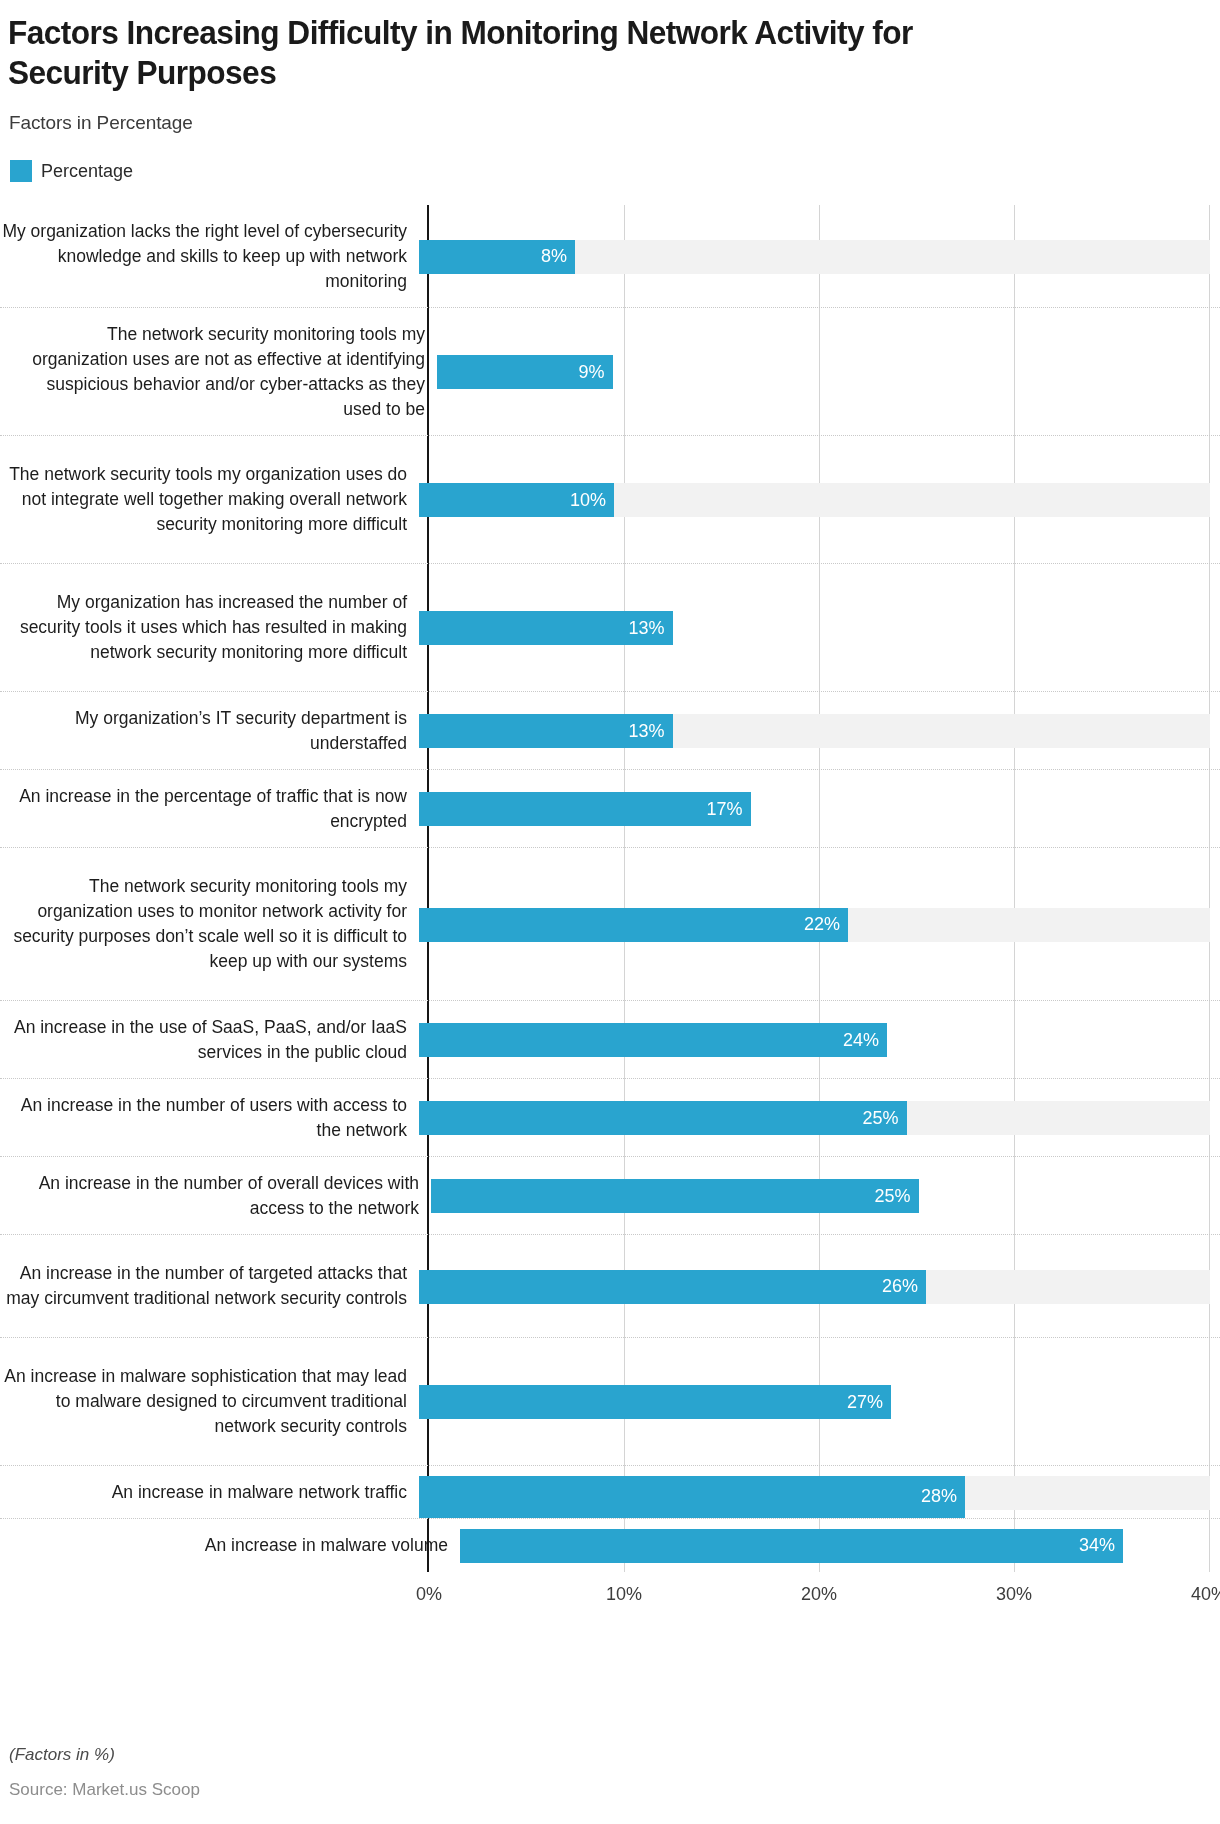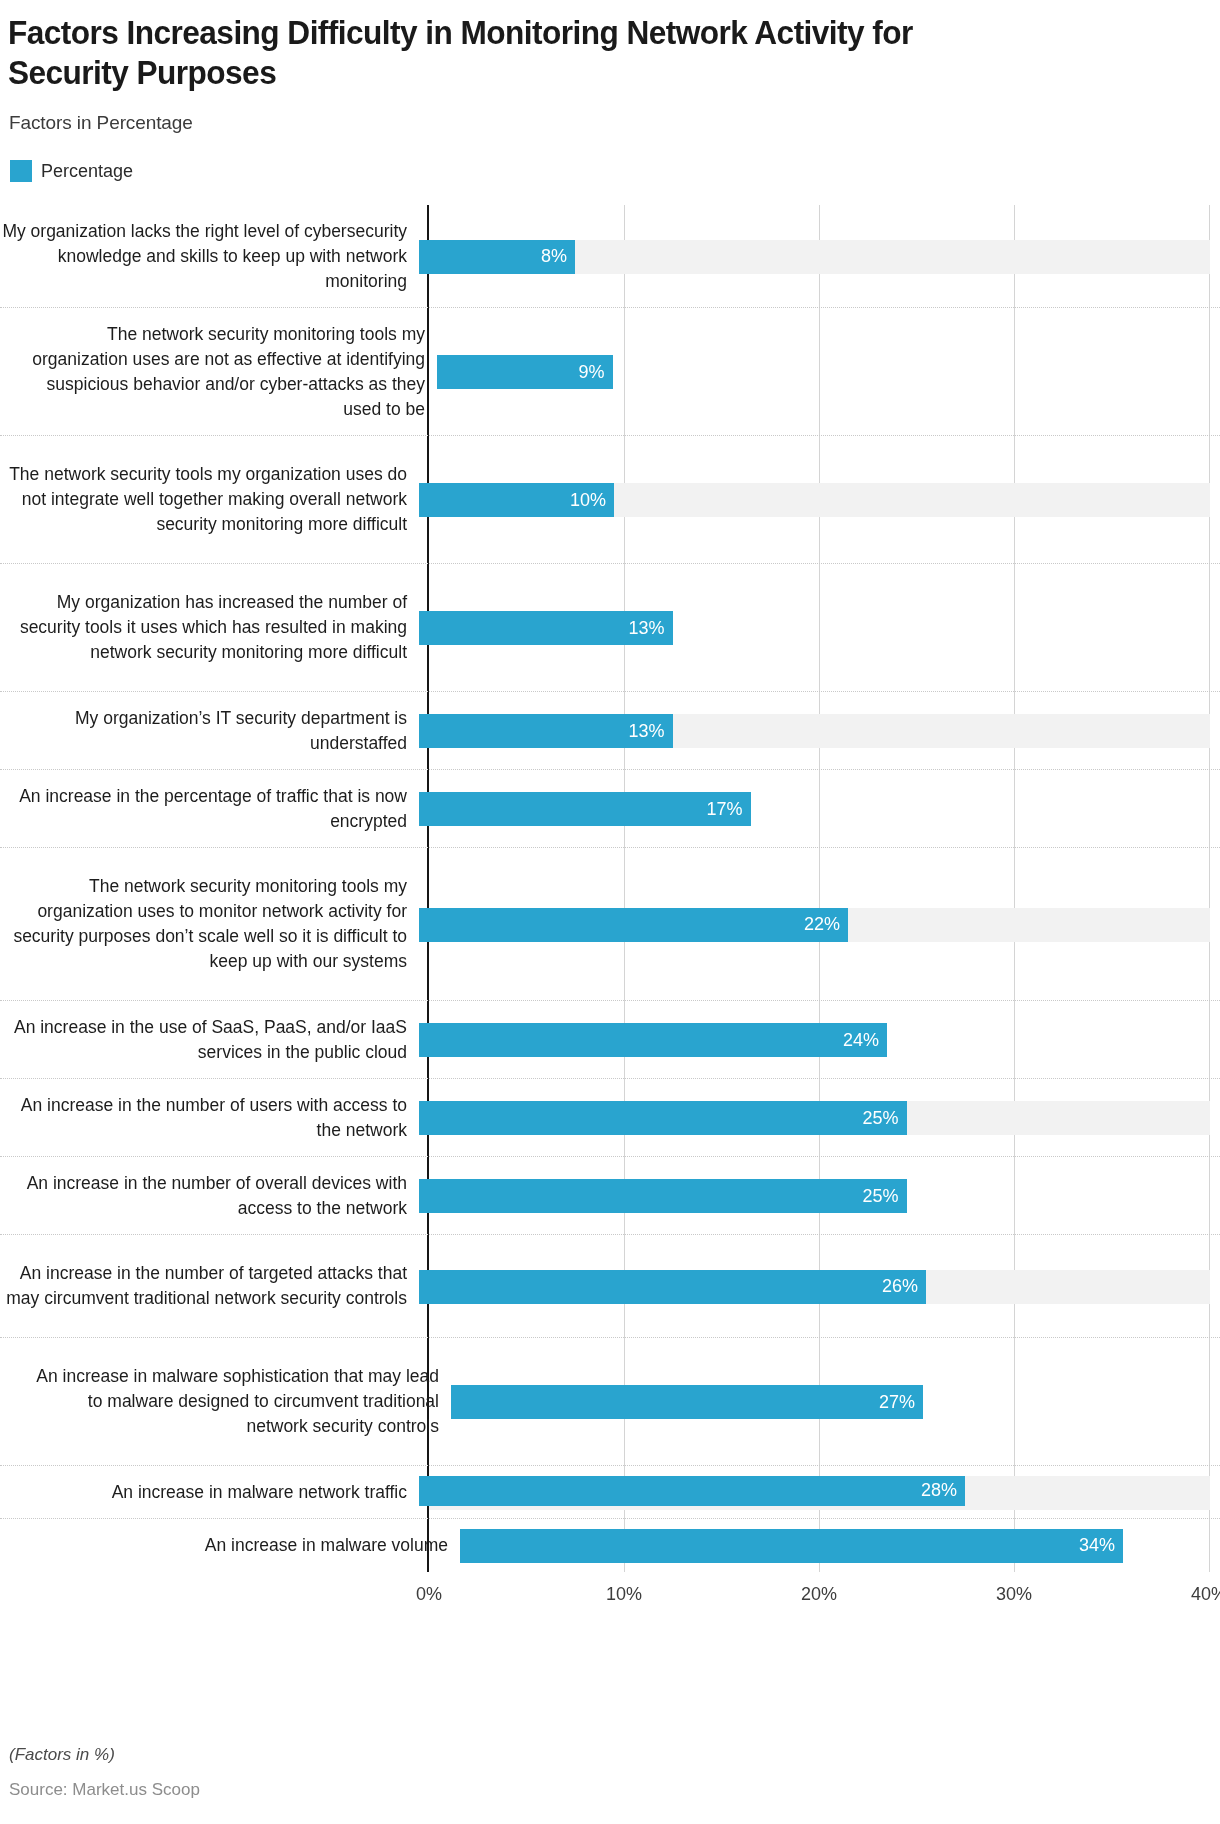--- a/index.html
+++ b/index.html
@@ -274,52 +274,52 @@
           </div>
           <div class="row" style="height: 78px;">
             <div class="row-band" style="top: 22px; height: 34px; background: rgb(242, 242, 242);"></div>
             <div class="row-label">An increase in the number of users with access to the network</div>
             <div class="row-bar-area">
               <div class="bar" style="width: 487.5px; height: 34px; top: 22px; background: rgb(41, 164, 207);">
                 <span class="bar-value">25%</span>
               </div>
             </div>
           </div>
-          <div class="row" style="height: 78px;">
+          <div class="row" style="height: 78px; padding-left: 12px;">
             <div class="row-band" style="top: 22px; height: 34px; background: transparent;"></div>
             <div class="row-label">An increase in the number of overall devices with access to the network</div>
             <div class="row-bar-area">
               <div class="bar" style="width: 487.5px; height: 34px; top: 22px; background: rgb(41, 164, 207);">
                 <span class="bar-value">25%</span>
               </div>
             </div>
           </div>
           <div class="row" style="height: 103px;">
             <div class="row-band" style="top: 34.5px; height: 34px; background: rgb(242, 242, 242);"></div>
             <div class="row-label">An increase in the number of targeted attacks that may circumvent traditional network security controls</div>
             <div class="row-bar-area">
               <div class="bar" style="width: 507px; height: 34px; top: 34.5px; background: rgb(41, 164, 207);">
                 <span class="bar-value">26%</span>
               </div>
             </div>
           </div>
-          <div class="row" style="height: 128px; padding-left: 32px;">
+          <div class="row" style="height: 128px;">
             <div class="row-band" style="top: 47px; height: 34px; background: transparent;"></div>
             <div class="row-label">An increase in malware sophistication that may lead to malware designed to circumvent traditional network security controls</div>
             <div class="row-bar-area">
               <div class="bar" style="width: 472px; height: 34px; top: 47px; background: rgb(41, 164, 207);">
                 <span class="bar-value">27%</span>
               </div>
             </div>
           </div>
           <div class="row" style="height: 53px;">
             <div class="row-band" style="top: 9.5px; height: 34px; background: rgb(242, 242, 242);"></div>
             <div class="row-label">An increase in malware network traffic</div>
             <div class="row-bar-area">
-              <div class="bar" style="width: 546px; height: 30px; top: 9.5px; background: rgb(41, 164, 207);">
+              <div class="bar" style="width: 546px; height: 42px; top: 9.5px; background: rgb(41, 164, 207);">
                 <span class="bar-value">28%</span>
               </div>
             </div>
           </div>
           <div class="row" style="height: 53px;">
             <div class="row-band" style="top: 9.5px; height: 34px; background: transparent;"></div>
             <div class="row-label">An increase in malware volume</div>
             <div class="row-bar-area">
               <div class="bar" style="width: 663px; height: 34px; top: 9.5px; background: rgb(41, 164, 207);">
                 <span class="bar-value">34%</span>

